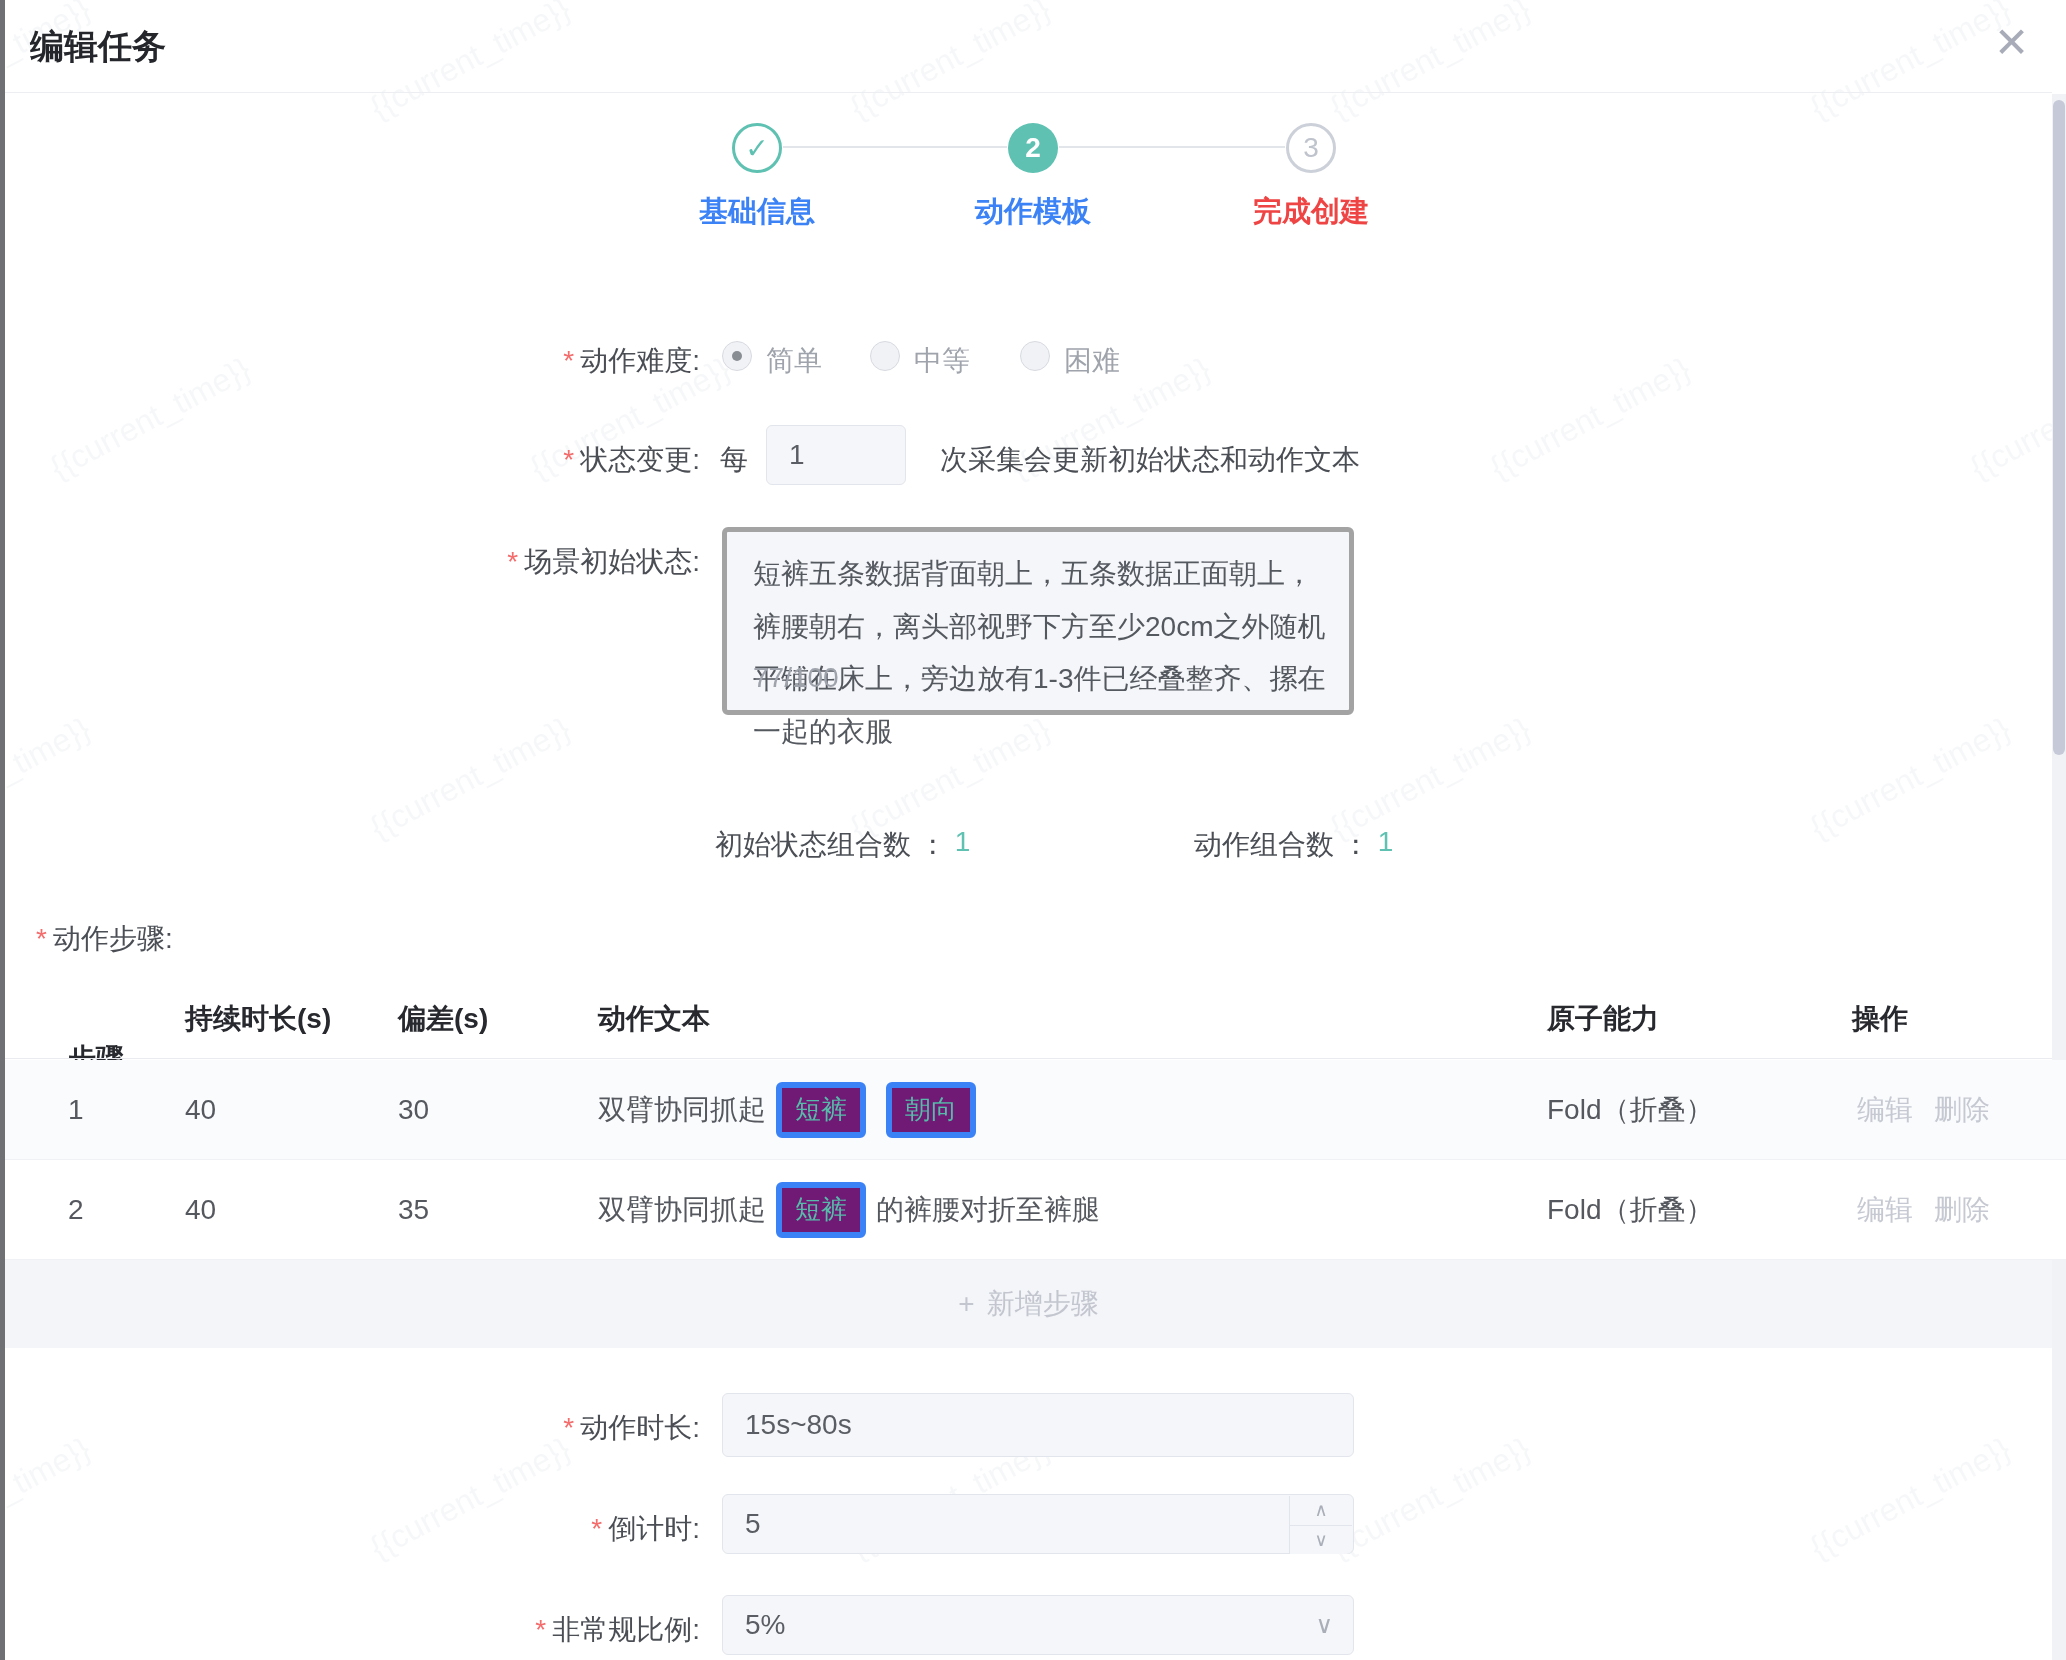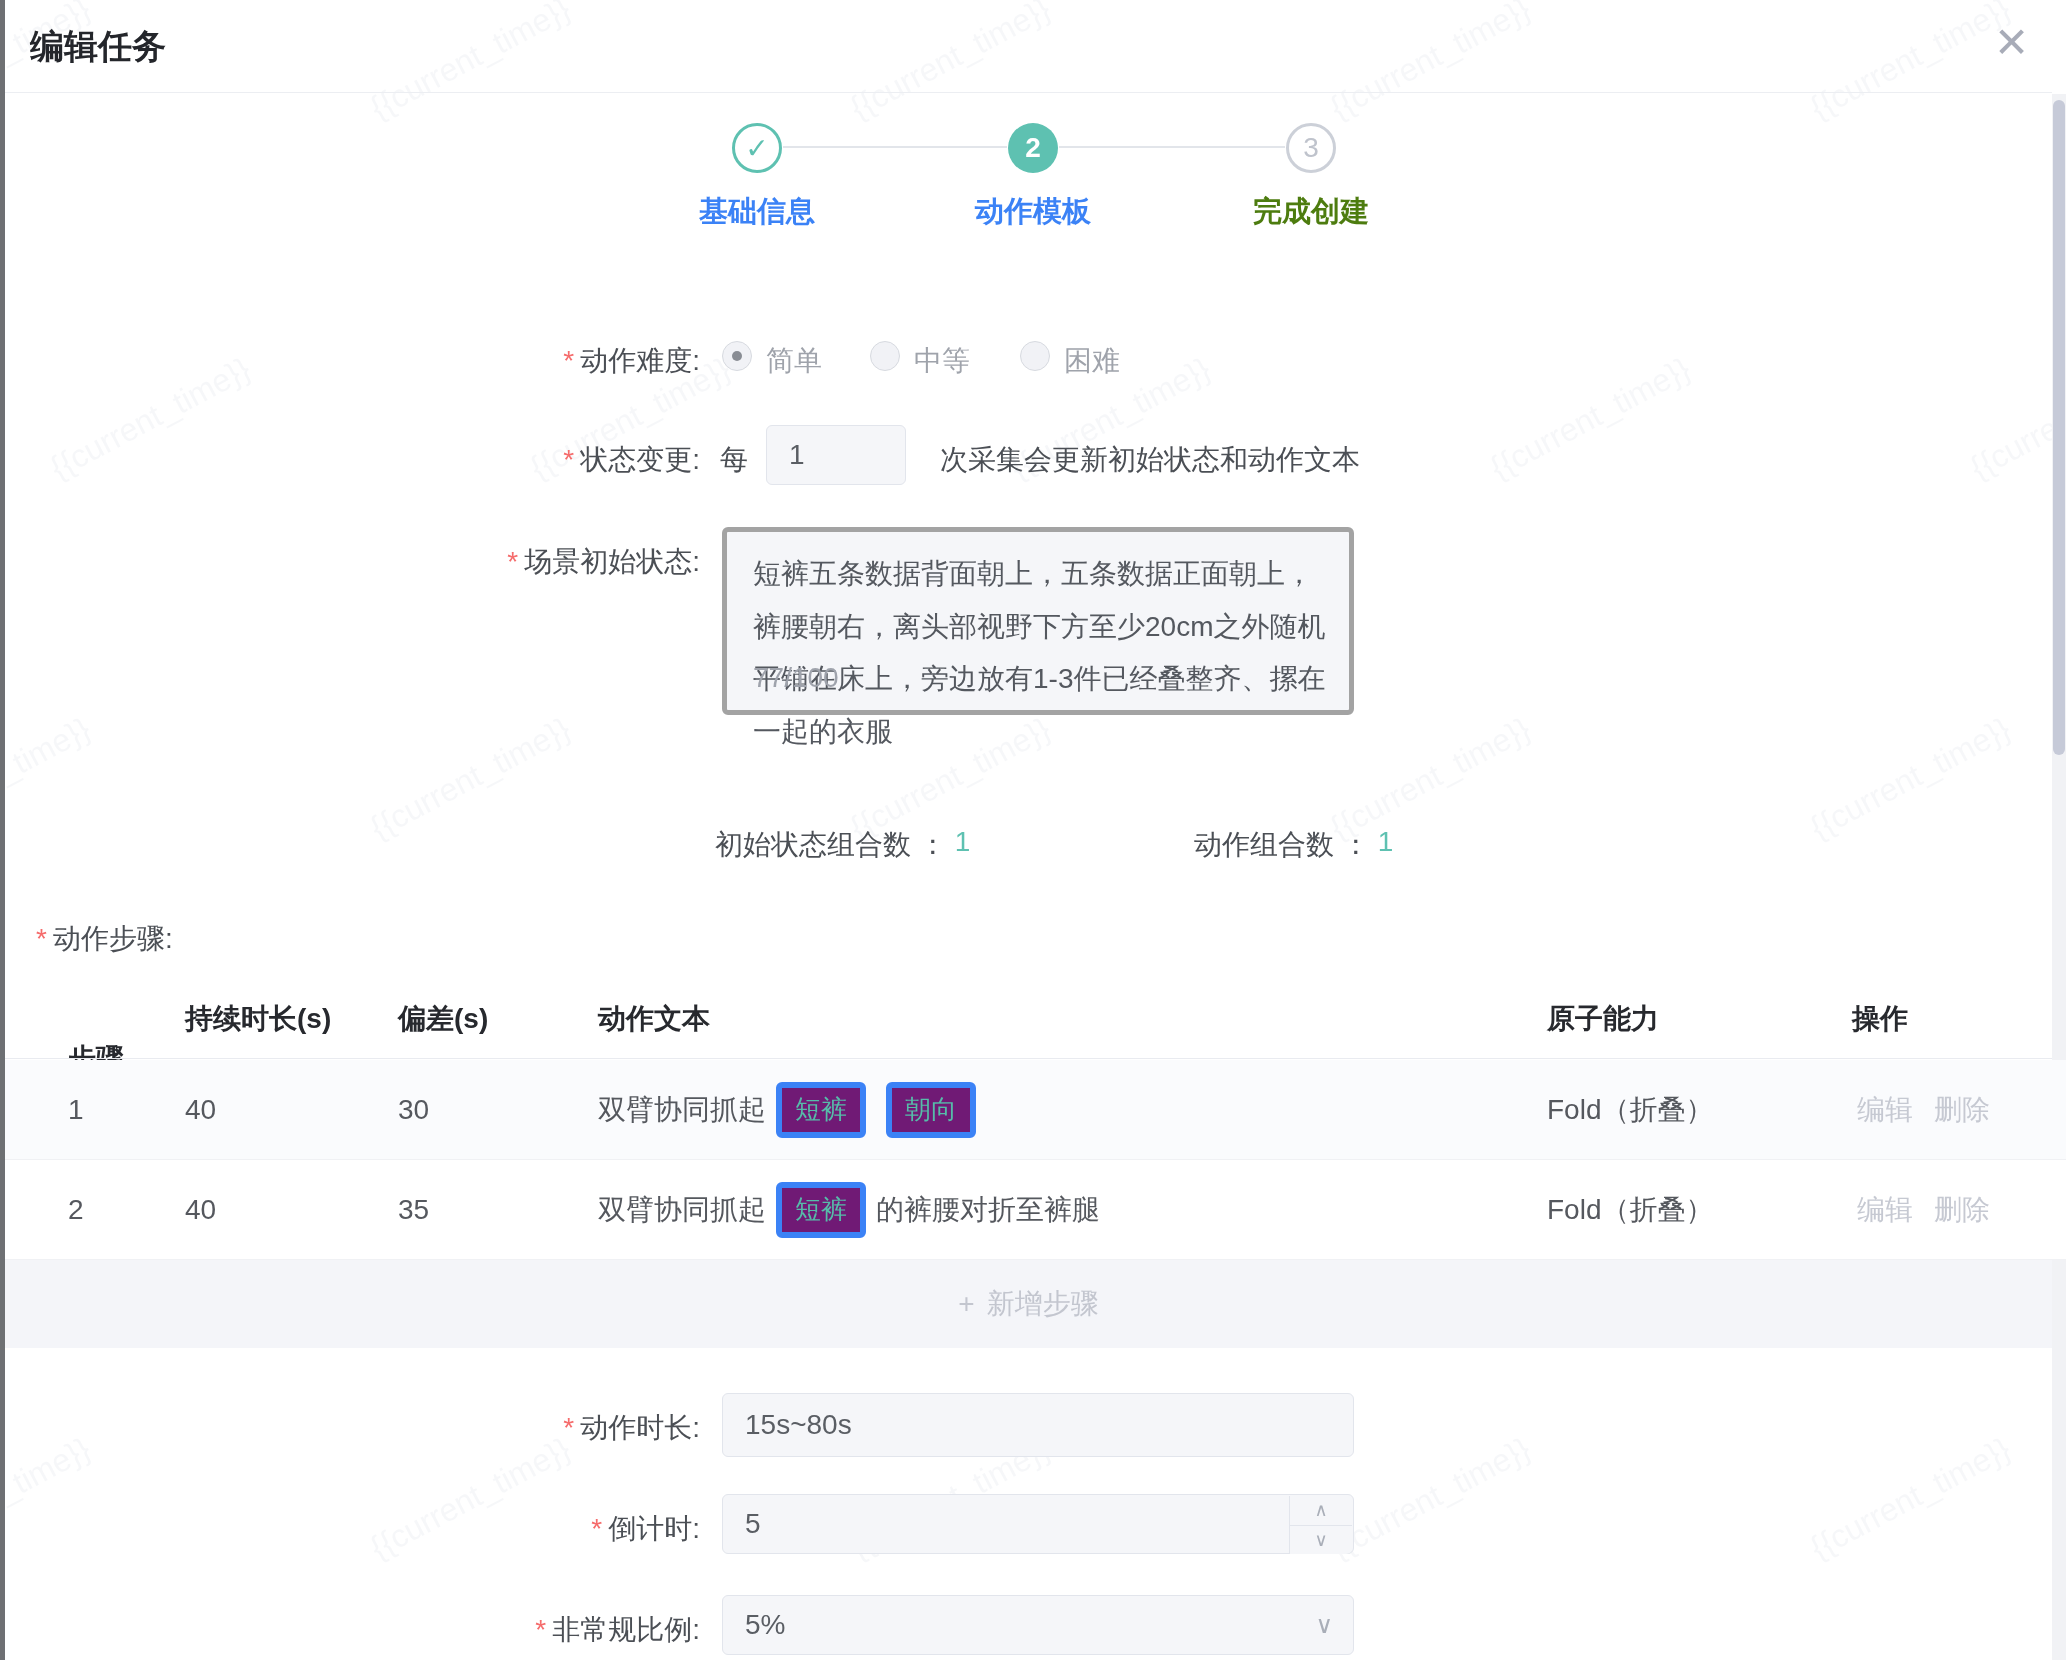--- a/index.html
+++ b/index.html
@@ -25,21 +25,21 @@
   
   .step-line{top:146px;height:2px;background:#e2e5ea;}
   #line-1{left:783px;width:224px;}
   #line-2{left:1059px;width:226px;}
   .step-circle{width:50px;height:50px;border-radius:50%;box-sizing:border-box;
     display:flex;align-items:center;justify-content:center;top:123px;background:#fff;}
   .step-circle.done{border:3px solid #5ec1b1;color:#5ec1b1;font-size:28px;}
   .step-circle.active{background:#5ec1b1;color:#fff;font-size:28px;font-weight:bold;}
   .step-circle.pending{border:3px solid #ccd0d8;color:#bfc3cc;font-size:28px;}
   .step-label{top:192px;width:240px;text-align:center;font-size:29px;font-weight:bold;color:#3b82f6;}
-  .step-label.pending{color:#4d7c0f;}
+  .step-label.pending{color:#ef4444;}
   
   .req{color:#f56c6c;margin-right:6px;font-size:28px;}
   .form-label{font-size:28px;color:#4b4f55;white-space:nowrap;display:flex;align-items:center;}
   .right-edge{right:1366px;justify-content:flex-end;}
   .input-box{background:#f5f6f9;border:1px solid #e2e5ec;border-radius:6px;box-sizing:border-box;
     font-size:28px;color:#5a5e64;display:flex;align-items:center;padding-left:22px;}
   
   .radio-circle{width:30px;height:30px;border-radius:50%;background:#f1f2f6;border:1px solid #d7dae0;
     box-sizing:border-box;display:flex;align-items:center;justify-content:center;top:341px;}
   .radio-dot{width:10px;height:10px;border-radius:50%;background:#898d94;}

